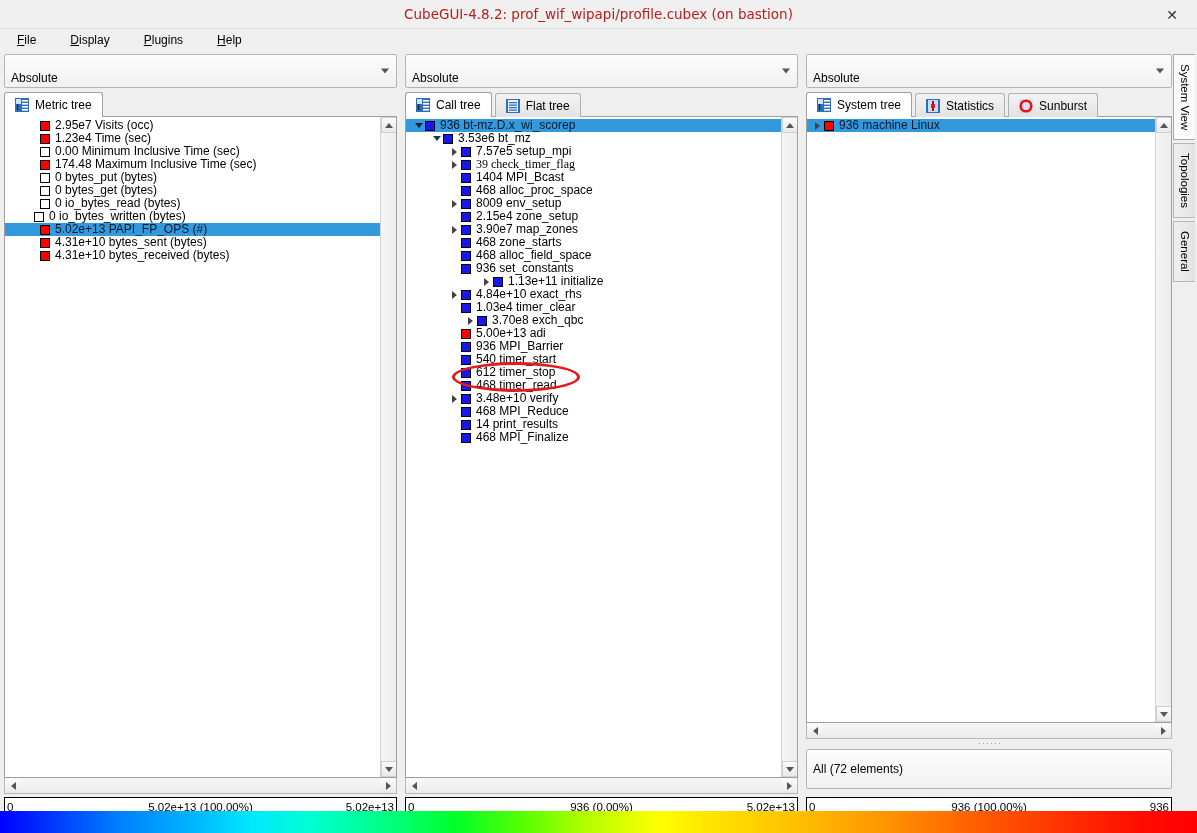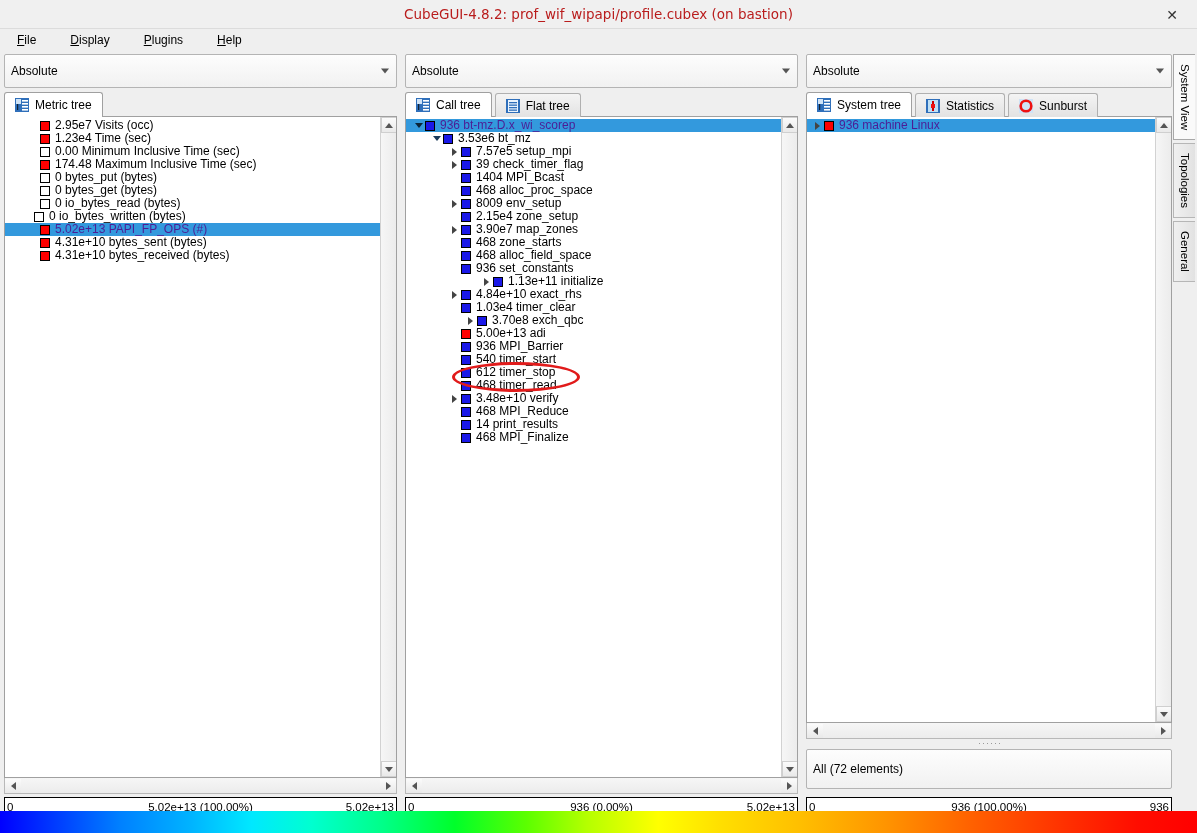--- a/index.html
+++ b/index.html
@@ -65,21 +65,21 @@
   .col-mid   { width: 397px; margin-left: 4px; }
   .col-right { width: 370px; margin-left: 4px; }
 
   
   .combo {
     height: 22px;
     margin: 0 2px 4px 2px;
     background: linear-gradient(#fdfdfd, #f1f1f1);
     border: 1px solid #b4b4b4;
     border-radius: 2px;
-    display: flex; align-items: center;
+    display: flex; align-items: flex-start;
     padding: 16px 6px;
     font-size: 12px;
     position: relative;
     cursor: default;
   }
   .combo .arrow {
     position: absolute; right: 7px; top: 50%;
     transform: translateY(-50%);
     width: 0; height: 0;
     border-left: 4.5px solid transparent;
@@ -140,21 +140,21 @@
     position: relative;
   }
   .row {
     display: flex; align-items: center;
     height: 13px;
     line-height: 13px;
     font-size: 12px;
     white-space: nowrap;
     cursor: default;
   }
-  .row.sel { background: #3399dd; color: #4c1d95; }
+  .row.sel { background: #3399dd; color: #0f172a; }
   .row .expander {
     width: 13px; height: 13px;
     display: inline-flex; align-items: center; justify-content: center;
     flex: 0 0 13px;
     cursor: pointer;
   }
   .tri-r {
     width: 0; height: 0;
     border-top: 4px solid transparent;
     border-bottom: 4px solid transparent;
@@ -518,21 +518,21 @@
               <span class="swatch sq-blue"></span>
               <span class="row-label">3.53e6 bt_mz</span>
             </div>
             <div class="row" style="padding-left: 42px;">
               <span class="expander">
                 <i class="tri-r"></i>
               </span>
               <span class="swatch sq-blue"></span>
               <span class="row-label">7.57e5 setup_mpi</span>
             </div>
-            <div class="row" style="padding-left: 42px;">
+            <div class="row" style="padding-left: 42px; font-family: Liberation Serif, serif;">
               <span class="expander">
                 <i class="tri-r"></i>
               </span>
               <span class="swatch sq-blue"></span>
               <span class="row-label">39 check_timer_flag</span>
             </div>
             <div class="row" style="padding-left: 42px;">
               <span class="expander"></span>
               <span class="swatch sq-blue"></span>
               <span class="row-label">1404 MPI_Bcast</span>

